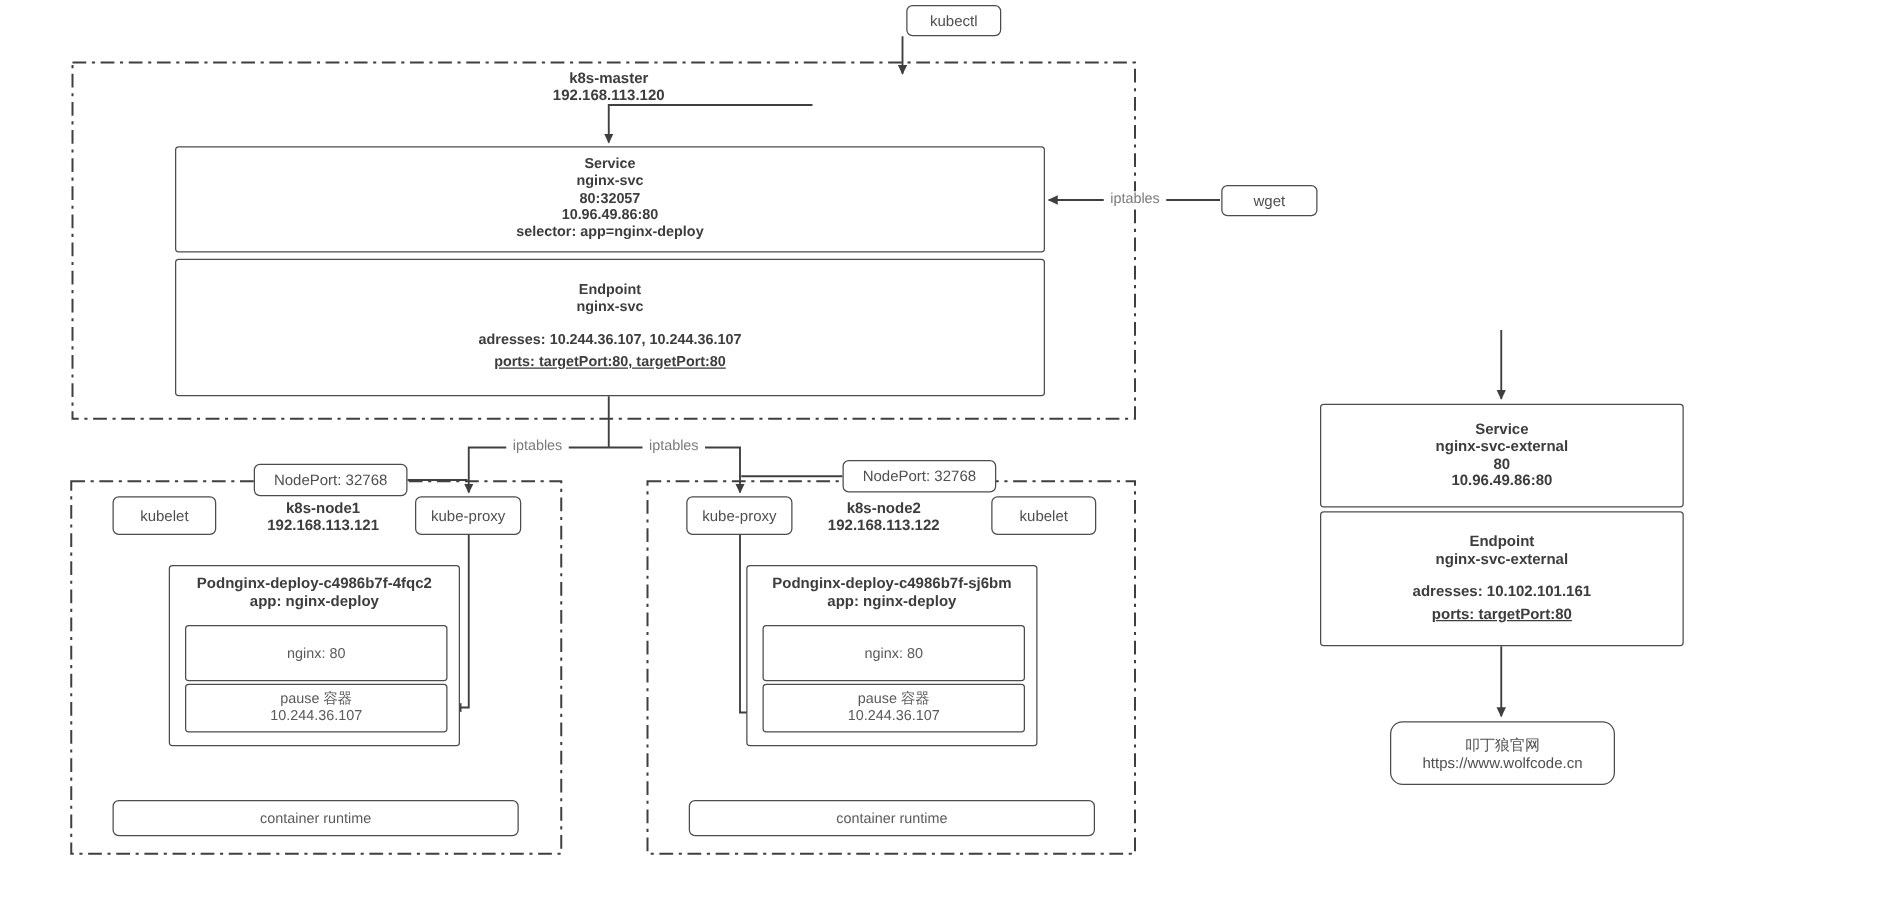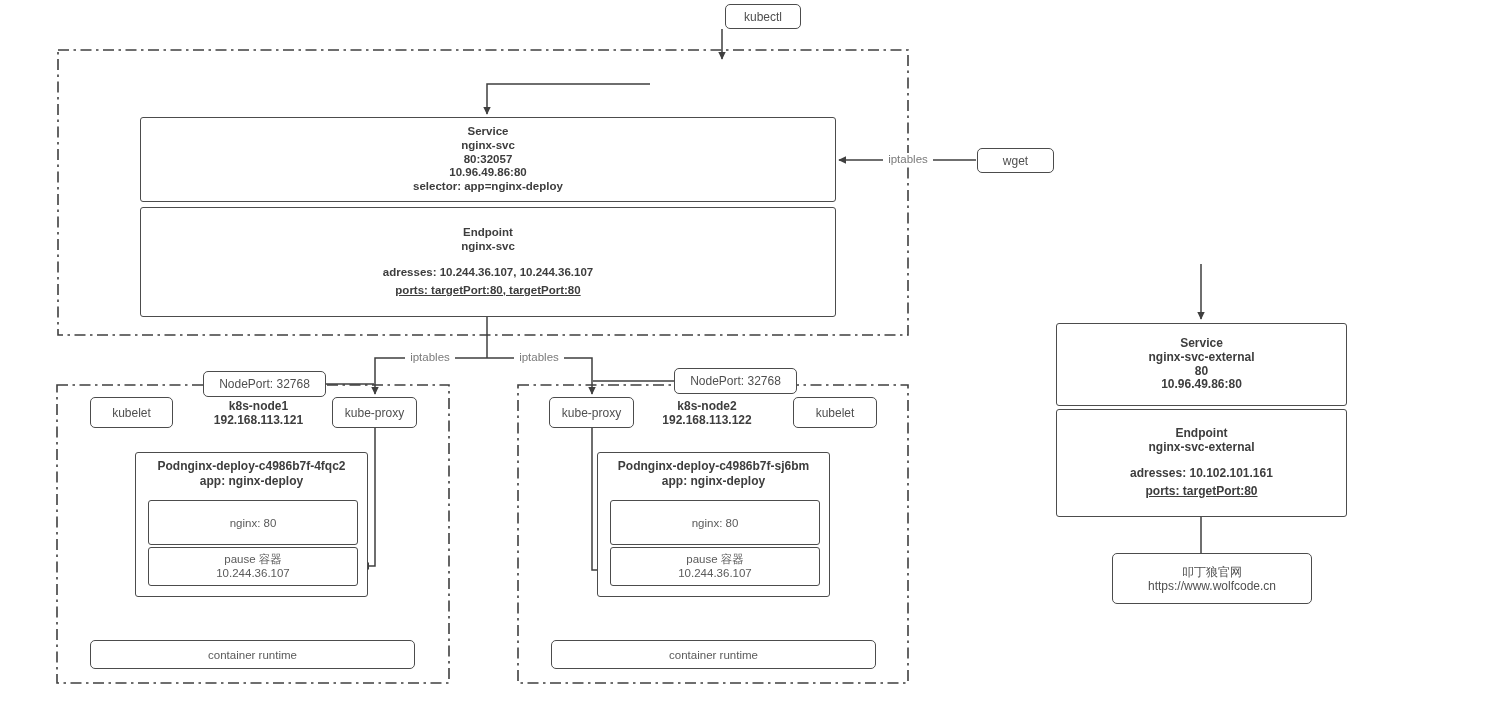--- a/index.html
+++ b/index.html
@@ -60,20 +60,24 @@
       <path d="M592,428 L592,570 L605,570" marker-end="url(#arw)"></path>
       <path d="M1201,264 L1201,319" marker-end="url(#arw)"></path>
       <path d="M1201,517 L1201,573" marker-end="url(#arw)"></path>
     </g>
   </svg>
 
   <div class="box" style="left:725px;top:4px;width:76px;height:25px;">
     <span>kubectl</span>
   </div>
 
+  <div class="freelabel bold" style="left:387px;top:55px;width:200px;font-size:12px;line-height:14px;">
+    <div>k8s-master</div>
+    <div>192.168.113.120</div>
+  </div>
 
   <div class="box sq" style="left:140px;top:117px;width:696px;height:85px;">
     <div class="svc-line">Service</div>
     <div class="svc-line">nginx-svc</div>
     <div class="svc-line">80:32057</div>
     <div class="svc-line">10.96.49.86:80</div>
     <div class="svc-line">selector: app=nginx-deploy</div>
   </div>
 
   <div class="box sq" style="left:140px;top:207px;width:696px;height:110px;">
@@ -158,18 +162,18 @@
     <div class="svc-line" style="font-size:12px;">10.96.49.86:80</div>
   </div>
 
   <div class="box sq" style="left:1056px;top:409px;width:291px;height:108px;">
     <div class="svc-line" style="font-size:12px;">Endpoint</div>
     <div class="svc-line" style="font-size:12px;">nginx-svc-external</div>
     <div class="svc-line gap12" style="font-size:12px;">adresses: 10.102.101.161</div>
     <div class="svc-line gap14" style="font-size:12px;">ports: targetPort:80</div>
   </div>
 
-  <div class="box" style="left:1112px;top:553px;width:200px;height:51px;">
+  <div class="box" style="left:1112px;top:577px;width:180px;height:51px;border-radius:10px;">
     <div>叩丁狼官网</div>
     <div>https://www.wolfcode.cn</div>
   </div>
 
 </div>
 
 </body></html>

